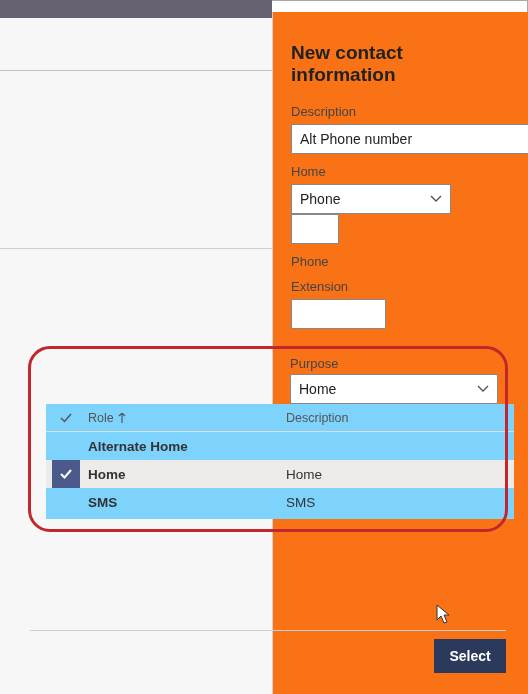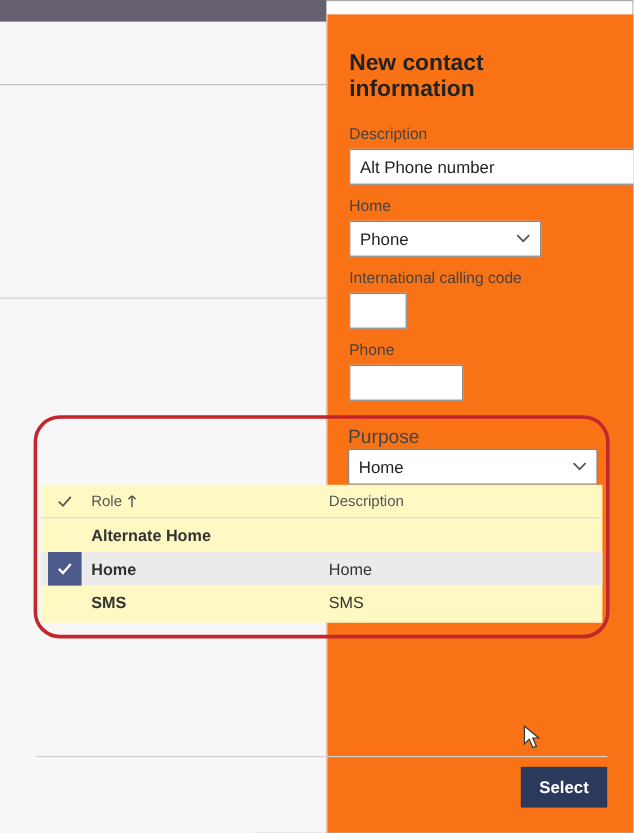--- a/index.html
+++ b/index.html
@@ -42,30 +42,30 @@
     padding: 4px 8px; font-size:14px; color:#222;
     display:flex; align-items:center; justify-content:space-between;
   }
 
   
   .purpose-area {
     position: absolute;
     left: 30px; top: 356px;
     width: 476px; height: 168px;
   }
-  .purpose-label-row { position:absolute; left:260px; top:0; font-size:16px; color:#444; }
+  .purpose-label-row { position:absolute; left:260px; top:0; font-size:13px; color:#444; }
   .purpose-select {
     position:absolute; left:260px; top:18px; width:208px; height:30px;
     border:1px solid #888; border-radius:2px; background:#fff;
     display:flex; align-items:center; justify-content:space-between;
     padding:0 8px; font-size:14px; color:#222;
   }
   .lookup {
-    position:absolute; left:4px; top:48px; width:468px; height:115px;
-    background:#fef9c3;
+    position:absolute; left:16px; top:48px; width:468px; height:115px;
+    background:#7dd3fc;
   }
   .lookup-header {
     display:flex; align-items:center; height:28px;
     border-bottom:1px solid #ddd;
     font-size:12.5px; color:#555;
   }
   .lookup-header .col-check { width:40px; display:flex; justify-content:center; }
   .lookup-header .col-role { width:200px; display:flex; align-items:center; gap:4px; padding-left:2px;}
   .lookup-header .col-desc { flex:1; }
   .lookup-rows { }
@@ -123,25 +123,25 @@
   <input class="text-input" value="Alt Phone number" style="">
 
   <label class="field-label">Home</label>
   <div class="select-box">
     <span>Phone</span>
     <svg class="chevron" viewBox="0 0 12 12">
         <path d="M1 3 L6 8 L11 3" stroke="#555" stroke-width="1.4" fill="none"></path>
       </svg>
   </div>
 
-  <label class="field-label">International calling code</label>
   <input class="text-input short" value="" style="">
 
   <label class="field-label">Phone</label>
 
+  <label class="field-label">Extension</label>
   <input class="text-input med" value="" style="">
 </div>
 
 <div class="purpose-area">
   <div class="purpose-label-row">Purpose</div>
   <div class="purpose-select">
     <span>Home</span>
     <svg class="chevron" viewBox="0 0 12 12">
         <path d="M1 3 L6 8 L11 3" stroke="#555" stroke-width="1.4" fill="none"></path>
       </svg>

